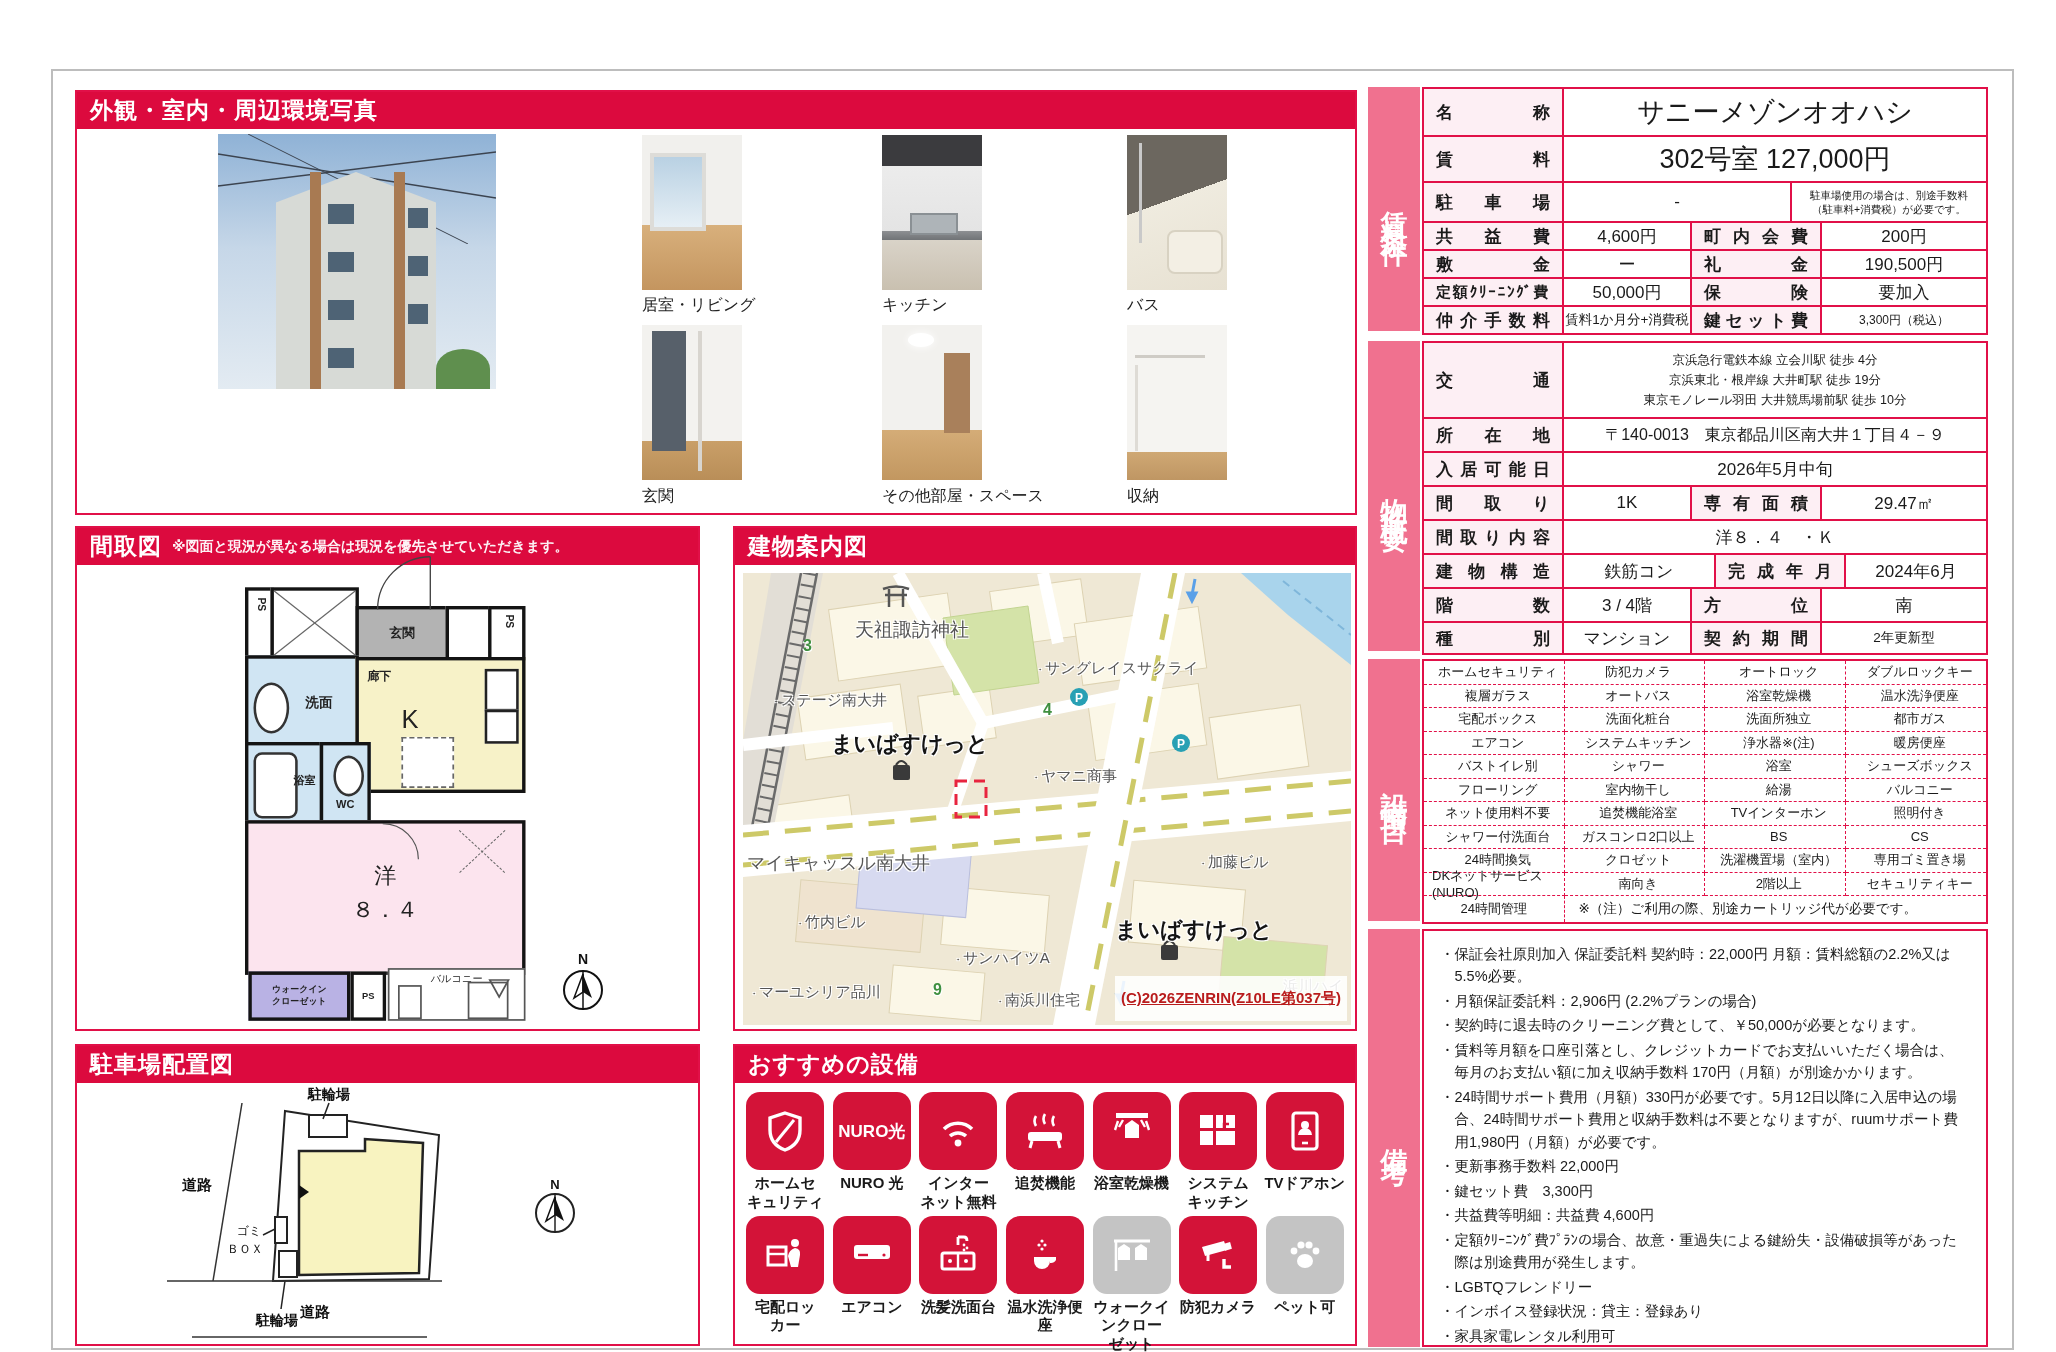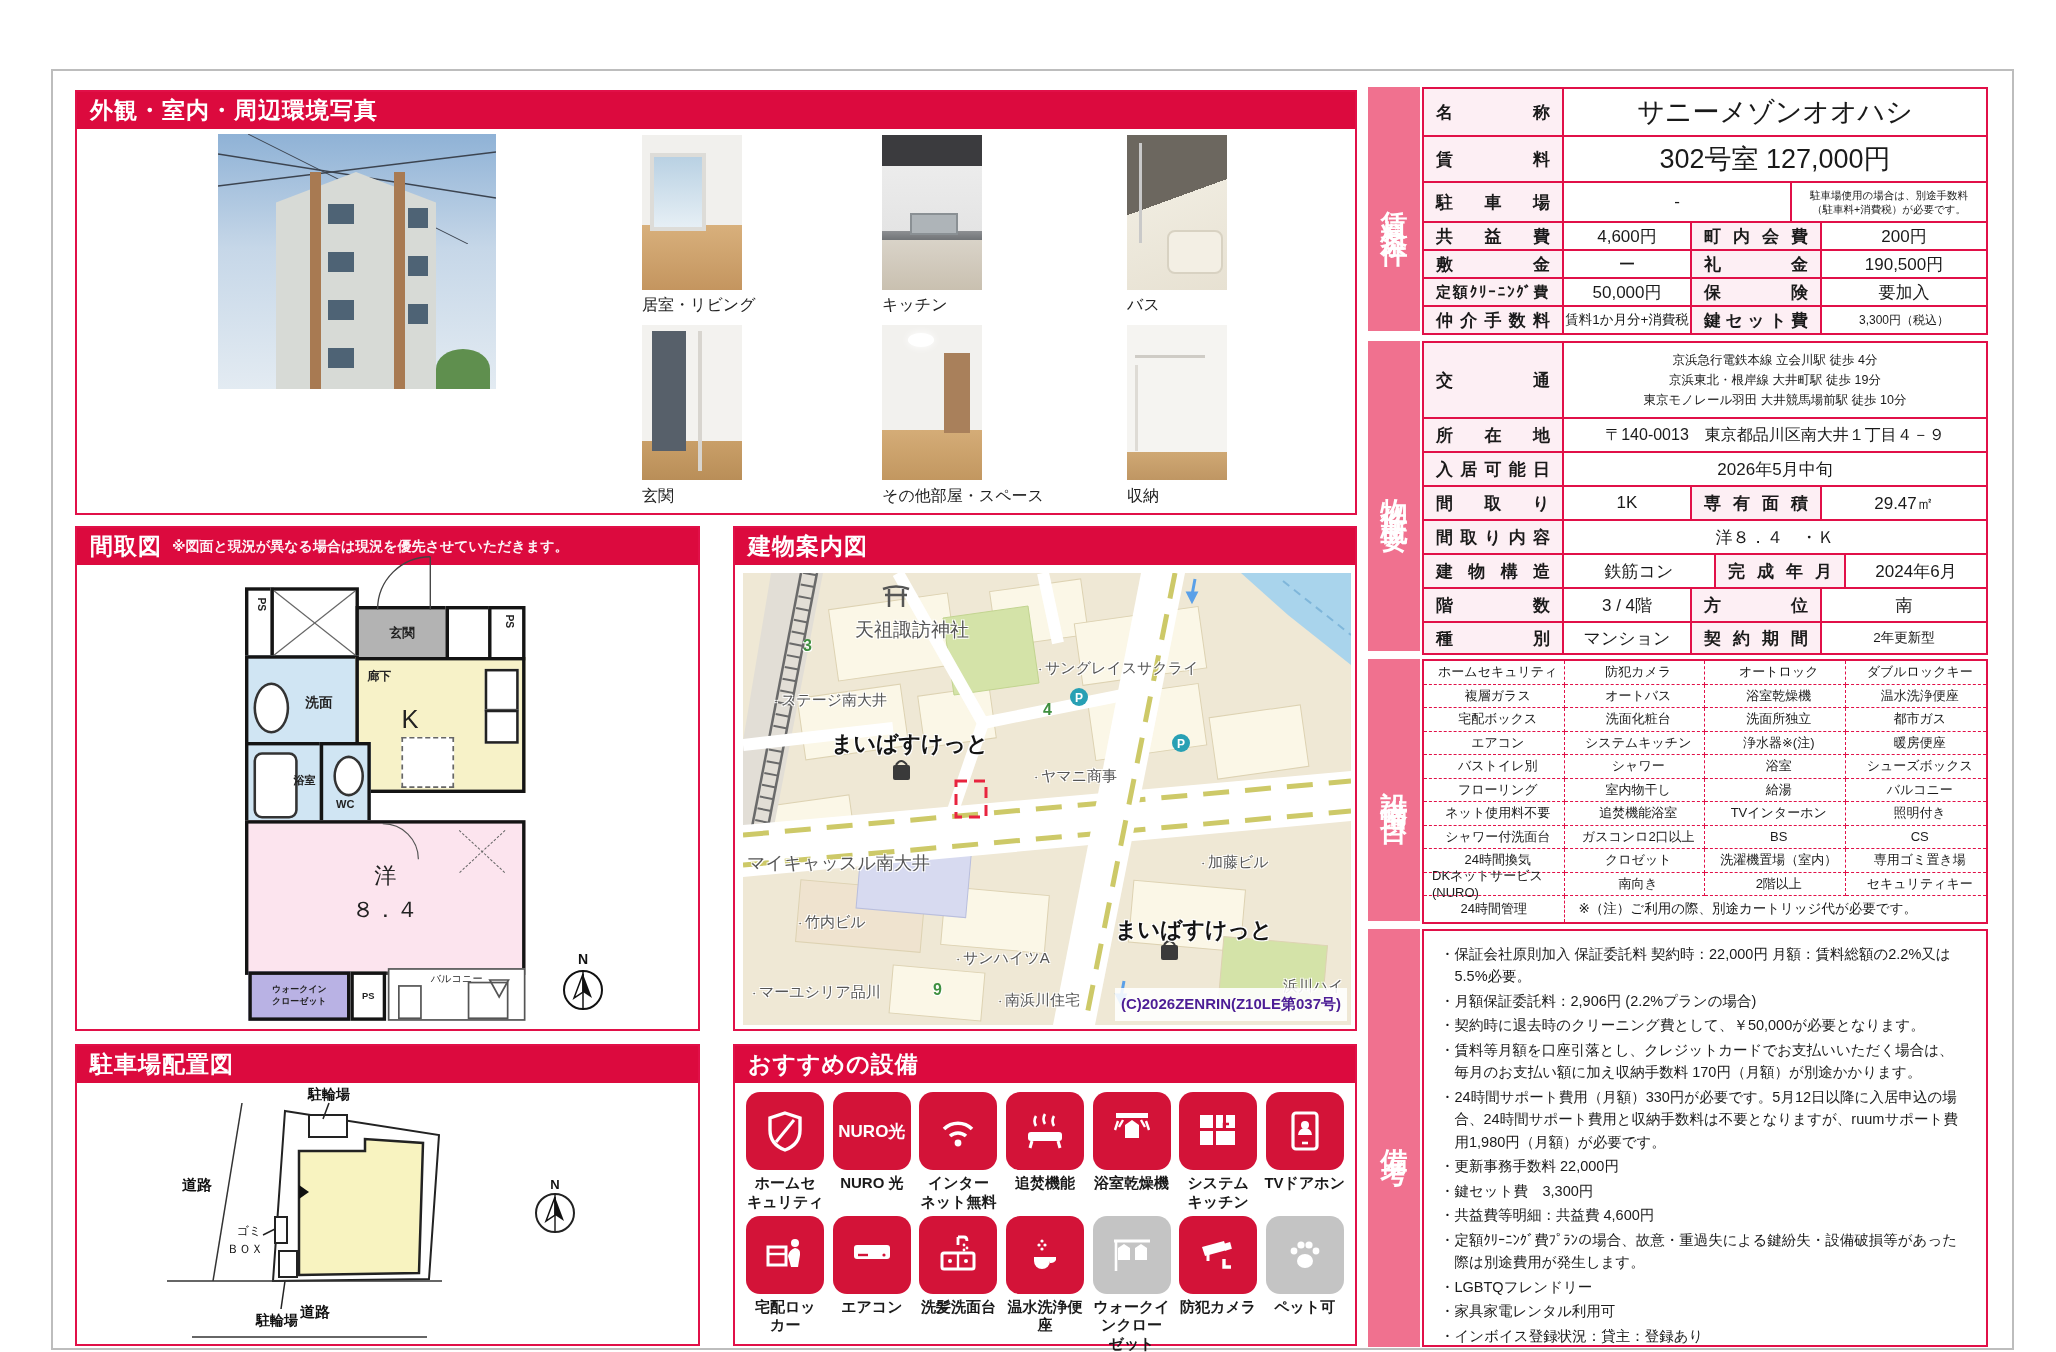--- a/index.html
+++ b/index.html
@@ -67,21 +67,21 @@
   .rm .rl{position:absolute;left:0;right:0;text-align:center;font-weight:bold;color:#222;}
   .plansvg{position:absolute;left:0;top:-60px;width:330px;height:590px;overflow:visible;pointer-events:none;}
   
   .mapwrap{position:absolute;left:8px;top:45px;width:608px;height:452px;background:#efe8d5;overflow:hidden;}
   .mlabel{position:absolute;color:#555;white-space:nowrap;
     text-shadow:1px 1px 0 #fff,-1px 1px 0 #fff,1px -1px 0 #fff,-1px -1px 0 #fff;}
   .mlabel.bold{color:#141414;font-weight:bold;}
   .mnum{position:absolute;color:#3f8f3f;font-weight:bold;font-size:16px;
     text-shadow:1px 1px 0 #fff,-1px 1px 0 #fff;}
   .mcopy{position:absolute;right:4px;bottom:4px;background:rgba(255,255,255,.88);
-    font-size:15px;font-weight:bold;color:#4c1d95;padding:7px 6px;}
+    font-size:15px;font-weight:bold;color:#b91c1c;padding:13px 6px;text-decoration:underline;}
 </style>
 </head>
 <body>
 
 <div class="sheet">
   <div class="frame"></div>
 
   <div class="box" style="left:75px;top:90px;width:1282px;height:425px;">
     <div class="hdr">
       <span class="t">外観・室内・周辺環境写真</span>
@@ -703,16 +703,16 @@
       <div>・保証会社原則加入 保証委託料 契約時：22,000円 月額：賃料総額の2.2%又は5.5%必要。</div>
       <div>・月額保証委託料：2,906円 (2.2%プランの場合)</div>
       <div>・契約時に退去時のクリーニング費として、￥50,000が必要となります。</div>
       <div>・賃料等月額を口座引落とし、クレジットカードでお支払いいただく場合は、　毎月のお支払い額に加え収納手数料 170円（月額）が別途かかります。</div>
       <div>・24時間サポート費用（月額）330円が必要です。5月12日以降に入居申込の場合、24時間サポート費用と収納手数料は不要となりますが、ruumサポート費用1,980円（月額）が必要です。</div>
       <div>・更新事務手数料 22,000円</div>
       <div>・鍵セット費　3,300円</div>
       <div>・共益費等明細：共益費 4,600円</div>
       <div>・定額ｸﾘｰﾆﾝｸﾞ費ﾌﾟﾗﾝの場合、故意・重過失による鍵紛失・設備破損等があった際は別途費用が発生します。</div>
       <div>・LGBTQフレンドリー</div>
+      <div>・インボイス登録状況：貸主：登録あり</div>
       <div>・家具家電レンタル利用可</div>
-      <div>・インボイス登録状況：貸主：登録あり</div>
     </div>
 </div>
 
 </body></html>

